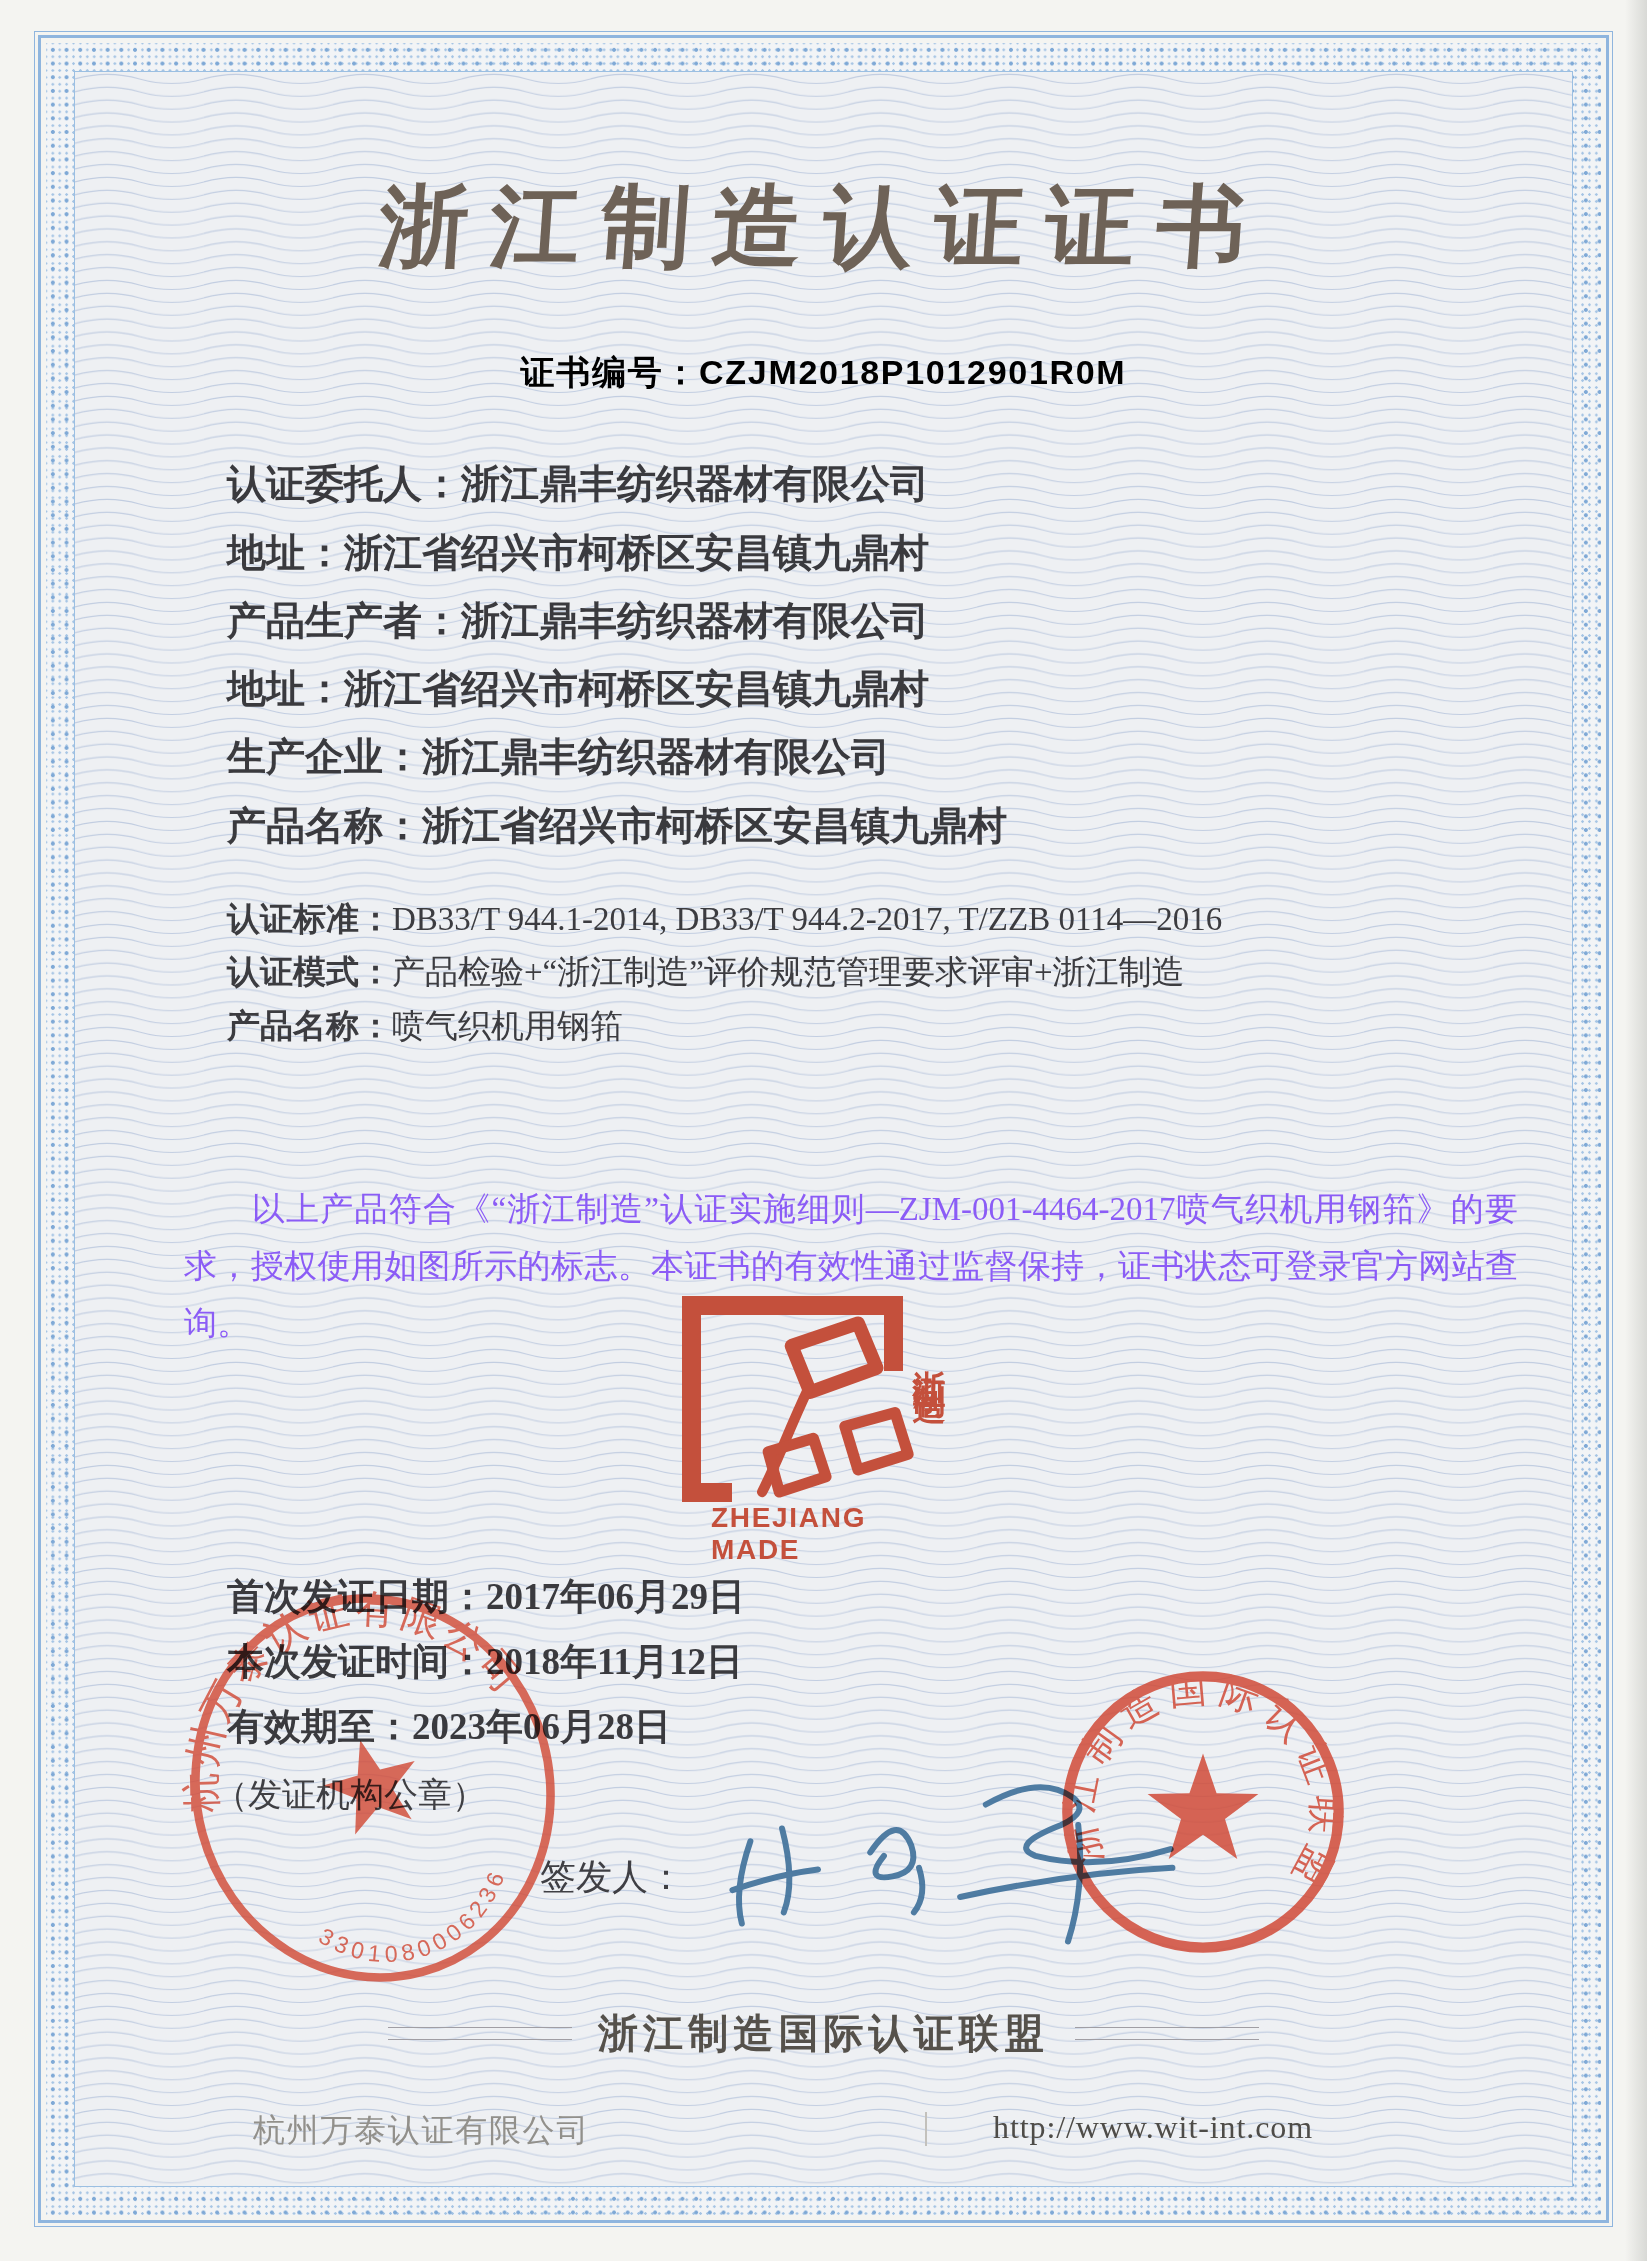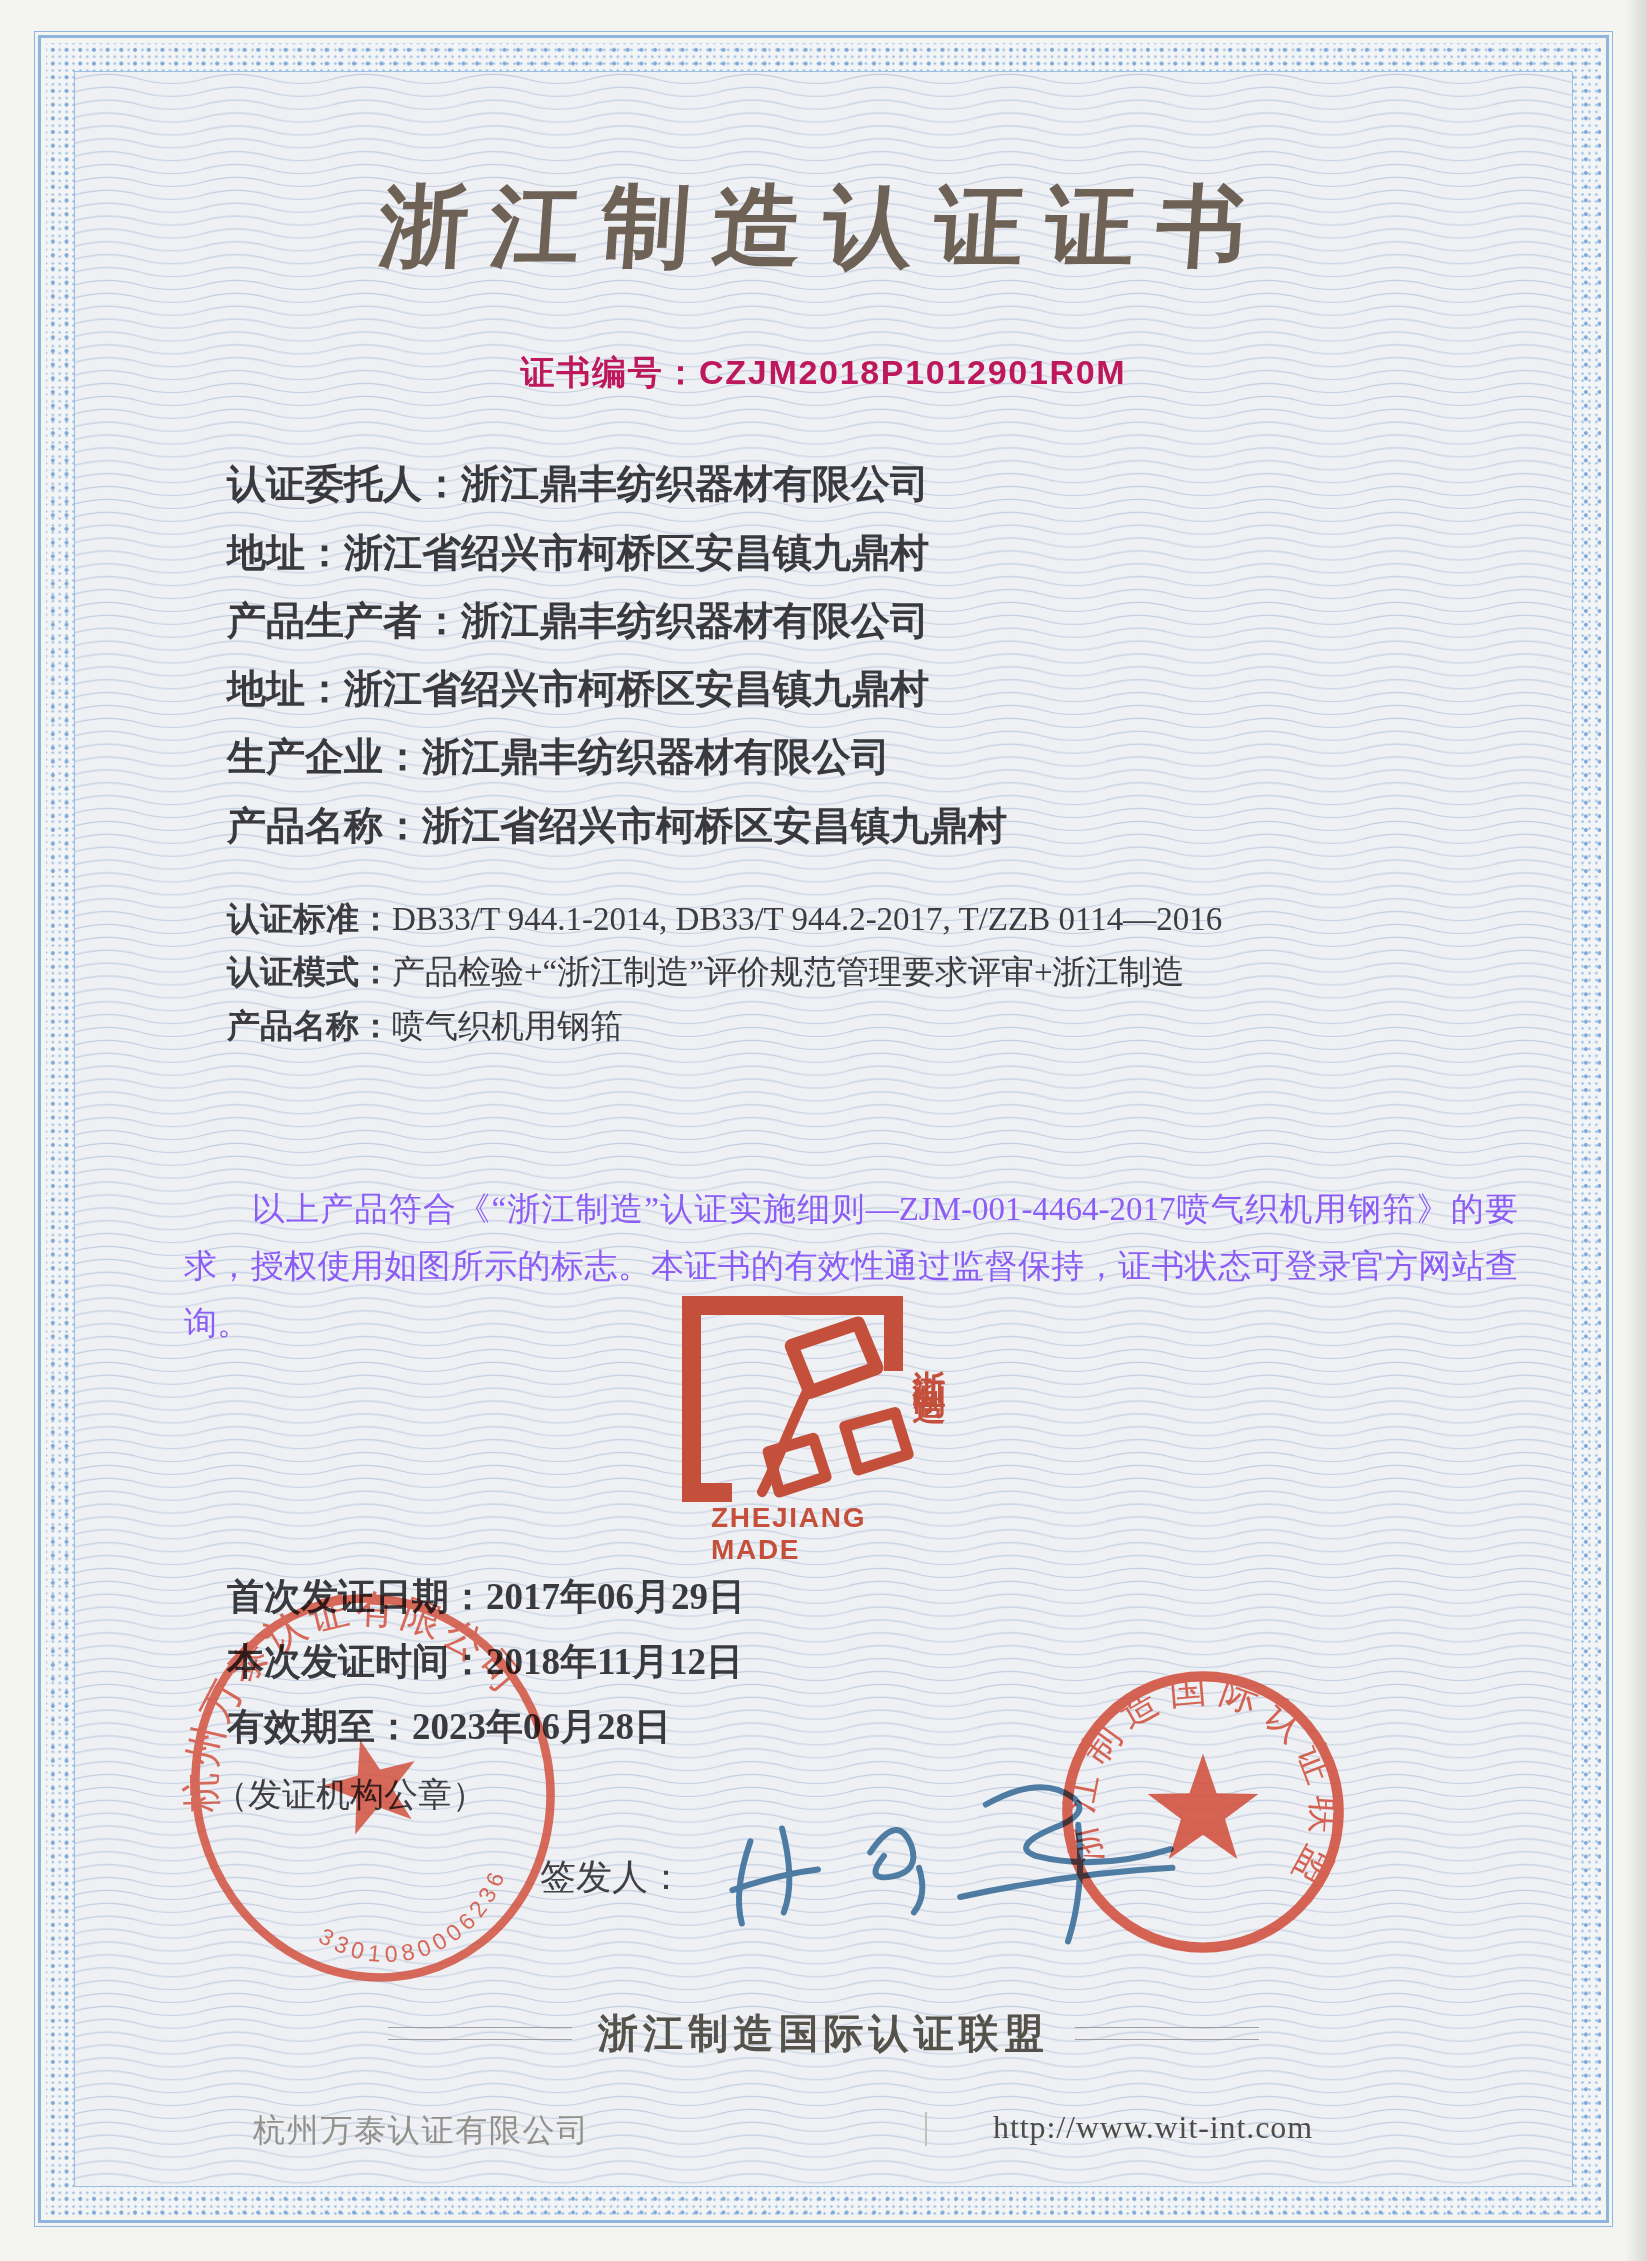--- a/index.html
+++ b/index.html
@@ -18,21 +18,21 @@
         background-size:13.7px 13.7px, 6.9px 6.9px;
         background-position:0 0, 3.4px 3.4px;}
   .inner{position:absolute;inset:27.5px;border:0.9px solid #9bbfe2;background:#eef0f3;overflow:hidden;}
   .waves{position:absolute;inset:0;width:100%;height:100%;}
   
   .content{position:absolute;inset:0;z-index:2;}
   .title{position:absolute;top:167px;left:0;width:100%;margin:0;text-align:center;
          font:700 89px "DejaVu Serif", serif;letter-spacing:22px;color:#6e6257;
          transform:skewX(-4deg);}
   .certno{position:absolute;top:350px;left:0;width:100%;text-align:center;
-          font:700 34px "Liberation Sans", sans-serif;color:#be185d;letter-spacing:1.7px;}
+          font:700 34px "Liberation Sans", sans-serif;color:#000000;letter-spacing:1.7px;}
   .row{position:absolute;left:227px;white-space:nowrap;color:#3a3a3e;
        font:700 39px "Liberation Serif", serif;}
   .spec{position:absolute;left:227px;white-space:nowrap;color:#3c3c40;
         font:400 33px "Liberation Serif", serif;}
   .spec .lbl{font-weight:700;}
   .statement{position:absolute;top:1181px;left:184px;width:1334px;margin:0;
         font:400 33px "Liberation Serif", serif;color:#8b5cf6;line-height:57px;
         text-align:justify;text-indent:2.05em;}
   
   .logo{position:absolute;left:682px;top:1291px;width:276px;height:270px;}

